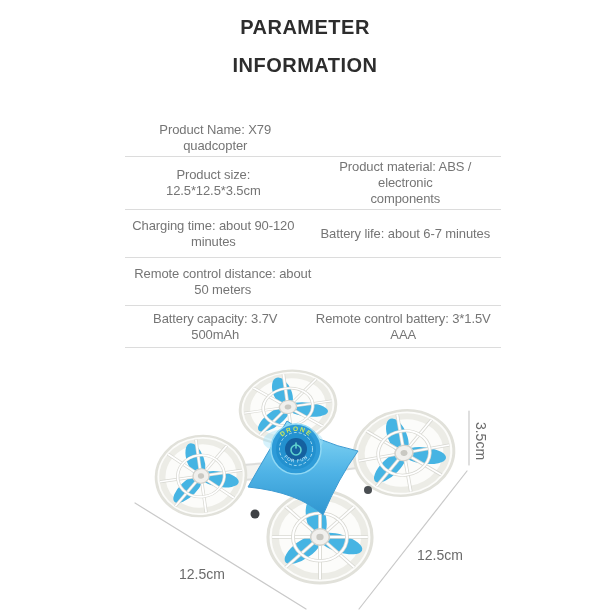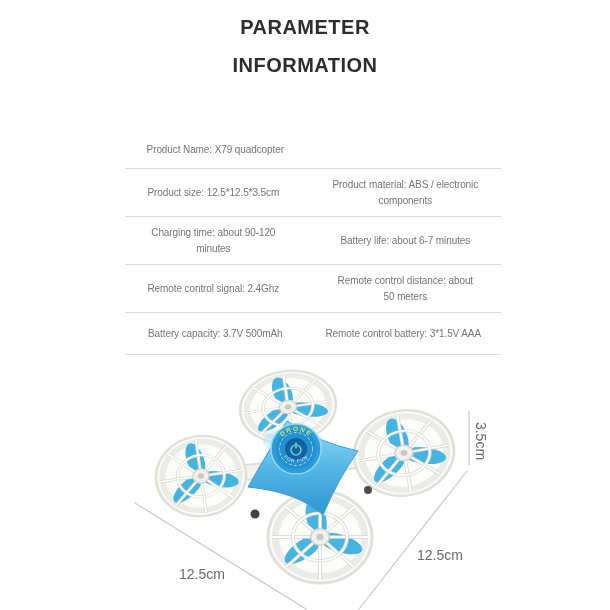--- a/index.html
+++ b/index.html
@@ -9,22 +9,22 @@
   }
   
   #page-title{
     position:absolute;top:8px;left:0;width:610px;
     text-align:center;white-space:pre-line;
     font-size:20px;font-weight:bold;line-height:38px;
     color:#2d2d2d;letter-spacing:0.5px;
   }
   
   #spec-table{
-    position:absolute;left:125px;top:132px;width:376px;
-    color:#757575;font-size:10px;line-height:16px;letter-spacing:-0.1px;
+    position:absolute;left:125px;top:120px;width:376px;
+    color:#757575;font-size:13px;line-height:16px;letter-spacing:-0.1px;
   }
   .spec-row{
     display:flex;align-items:center;
     border-bottom:1px solid #dcdcdc;
   }
   .spec-row.r1{min-height:36px;}
   .spec-row.r2,.spec-row.r3,.spec-row.r4{min-height:47px;gap:8px;}
   .spec-row.r5{min-height:41px;}
   .spec-cell{
     white-space:pre-line;text-align:center;
@@ -59,21 +59,20 @@
       <div class="spec-cell c0">Product size: 12.5*12.5*3.5cm</div>
       <div class="spec-cell c1">Product material: ABS / electronic
 components</div>
     </div>
     <div class="spec-row r3">
       <div class="spec-cell c0">Charging time: about 90-120
 minutes</div>
       <div class="spec-cell c1">Battery life: about 6-7 minutes</div>
     </div>
     <div class="spec-row r4">
-      <div class="spec-cell c0">Remote control signal: 2.4Ghz</div>
       <div class="spec-cell c1">Remote control distance: about
 50 meters</div>
     </div>
     <div class="spec-row r5">
       <div class="spec-cell c0">Battery capacity: 3.7V 500mAh</div>
       <div class="spec-cell c1">Remote control battery: 3*1.5V AAA</div>
     </div>
   </div>
 
   <svg id="drone-svg" width="400" height="248" viewBox="110 362 400 248" xmlns="http://www.w3.org/2000/svg">

